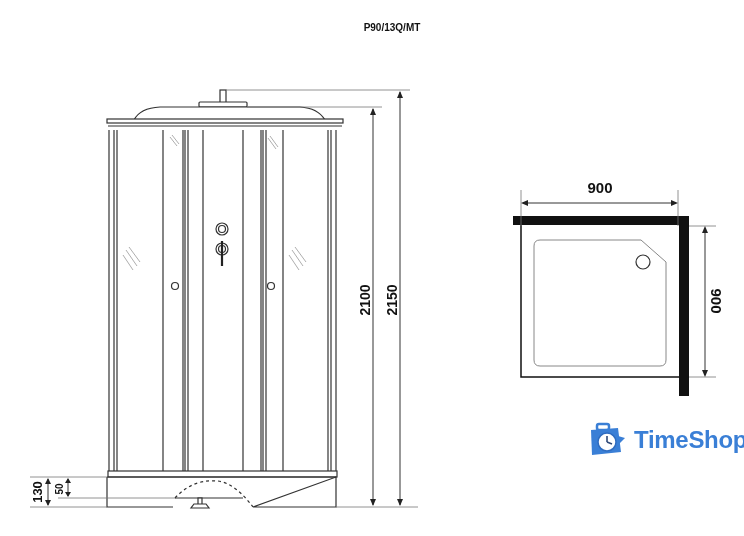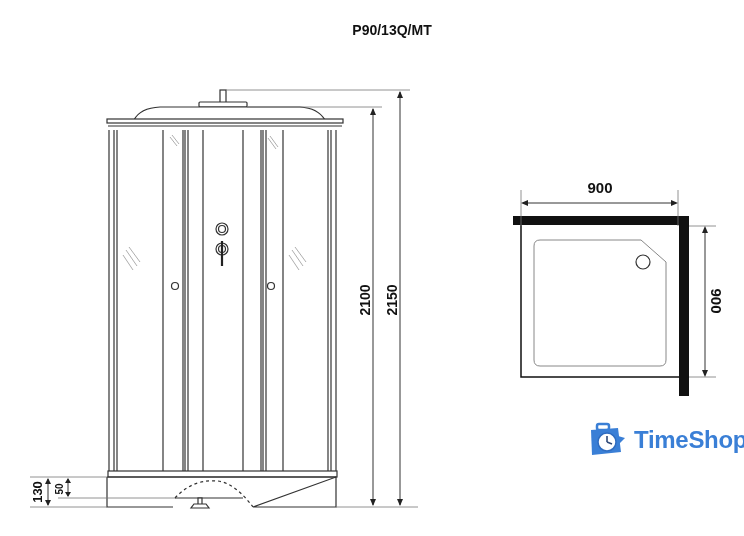--- a/index.html
+++ b/index.html
@@ -1,18 +1,18 @@
 <!DOCTYPE html>
 <html><head>
 <meta charset="utf-8">
 <style>
   html,body{margin:0;padding:0;background:#fff;}
   body{width:744px;height:536px;position:relative;overflow:hidden;font-family:"Liberation Sans",sans-serif;}
   svg{position:absolute;left:0;top:0;}
-  .title{position:absolute;left:0;top:22px;width:744px;text-align:center;font-weight:bold;font-size:14px;color:#111;padding-left:40px;box-sizing:border-box;}
+  .title{position:absolute;left:0;top:22px;width:744px;text-align:center;font-weight:bold;font-size:10px;color:#111;padding-left:40px;box-sizing:border-box;}
   .dim{font-weight:bold;fill:#111;font-family:"Liberation Sans",sans-serif;}
   .logo{position:absolute;left:588px;top:422px;display:flex;align-items:center;}
   .logo-text{font-size:24px;font-weight:bold;color:#3a7fd6;margin-left:6px;letter-spacing:-0.3px;text-align:center;}
 </style>
 </head>
 <body>
 
 <div class="title">P90/13Q/MT</div>
 
 <svg width="744" height="536" viewBox="0 0 744 536">

